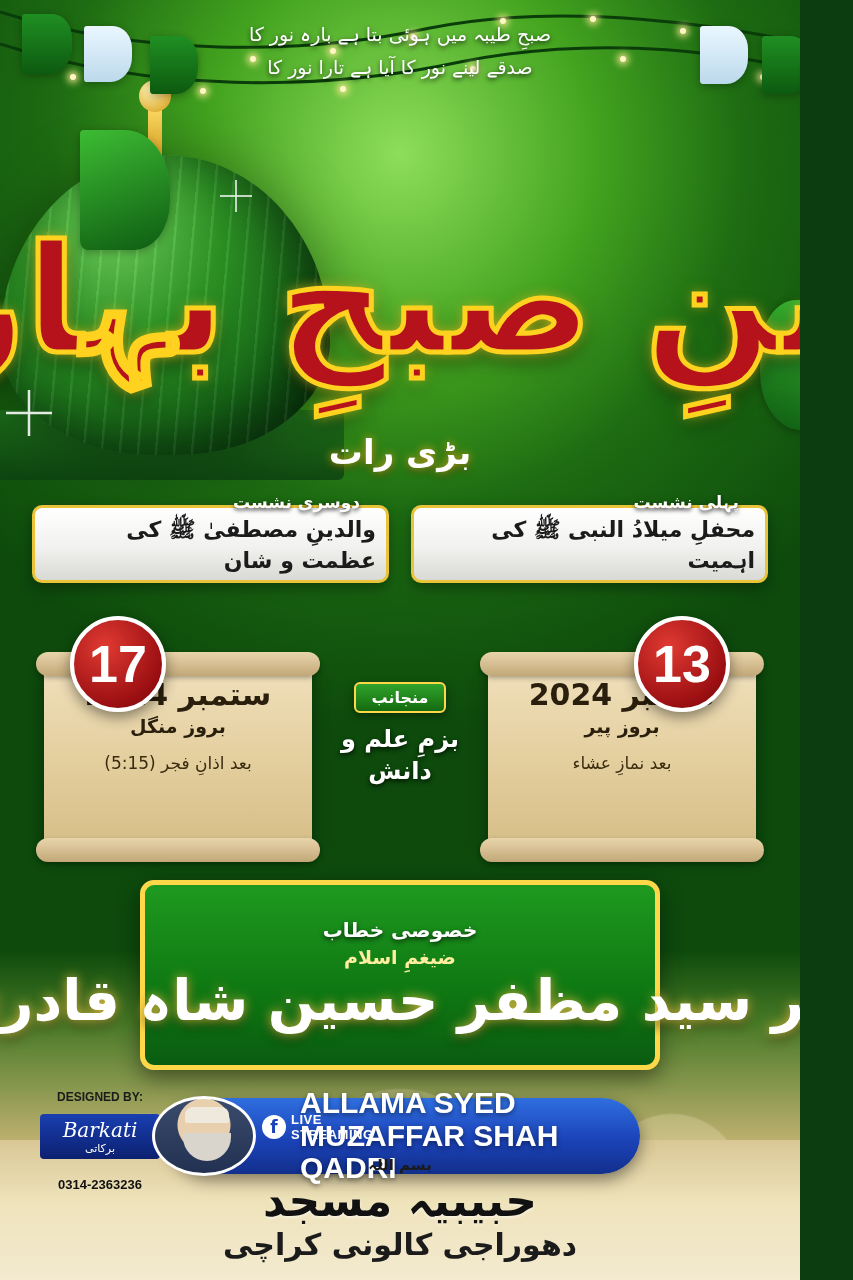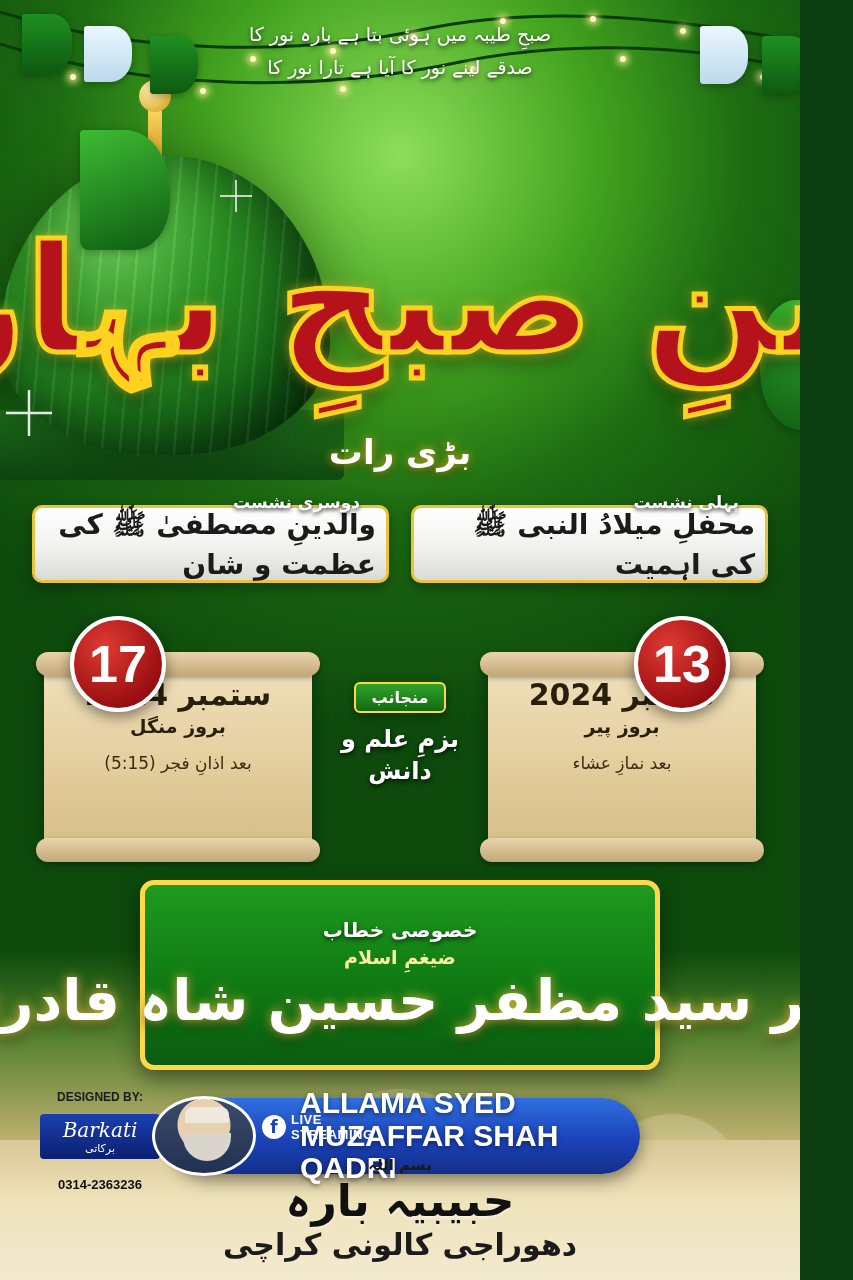--- a/index.html
+++ b/index.html
@@ -134,21 +134,21 @@
     border-radius: 10px;
     box-shadow: 0 5px 14px rgba(0,0,0,.35);
     display: flex; align-items: center; justify-content: center;
   }
   .session-label {
     position: absolute; top: -16px; right: 26px;
     font-size: 17px; font-weight: bold; color: #ffffff;
     text-shadow: 0 2px 4px rgba(0,0,0,.8);
   }
   .session-text {
-    font-size: 28px; font-weight: bold; color: #1b1b1b;
+    font-size: 22px; font-weight: bold; color: #1b1b1b;
     padding: 0 10px;
   }
 
   
   .dates {
     position: absolute; top: 630px; left: 36px; right: 36px; height: 240px;
   }
   .scroll {
     position: absolute; top: 32px; width: 268px; height: 190px;
     background: linear-gradient(180deg, #f0e0bc 0%, #e4cf9f 50%, #d5bd86 100%);
@@ -423,17 +423,17 @@
       </div>
     </div>
     <div class="live-name">
       <div>ALLAMA SYED</div>
       <div>MUZAFFAR SHAH QADRI</div>
     </div>
   </div>
 
   <div class="venue">
     <div class="venue-emblem urdu">بسم اللہ</div>
-    <div class="venue-name urdu">حبیبیہ بارہ</div>
+    <div class="venue-name urdu">حبیبیہ مسجد</div>
     <div class="venue-sub urdu">دھوراجی کالونی کراچی</div>
   </div>
 
 </div>
 
 </body></html>

